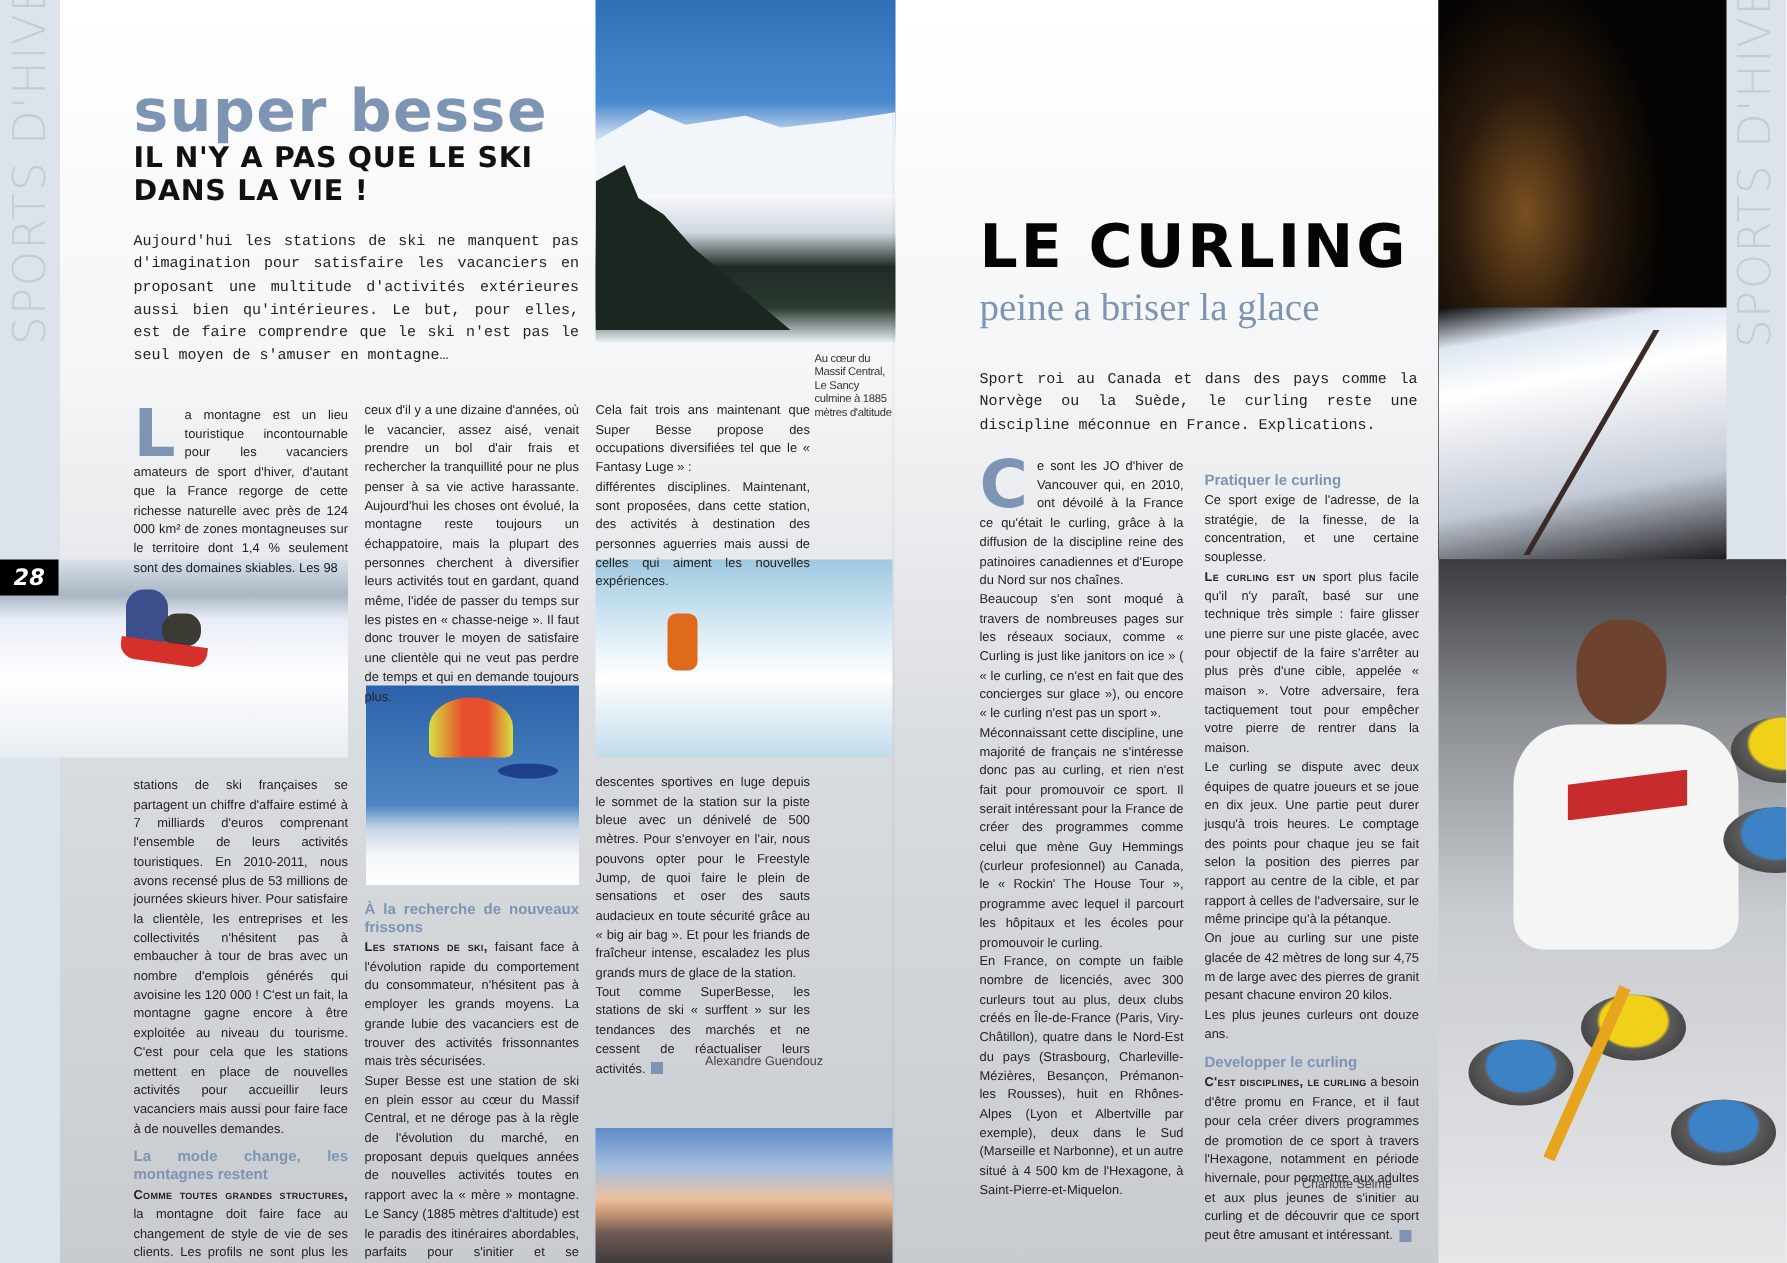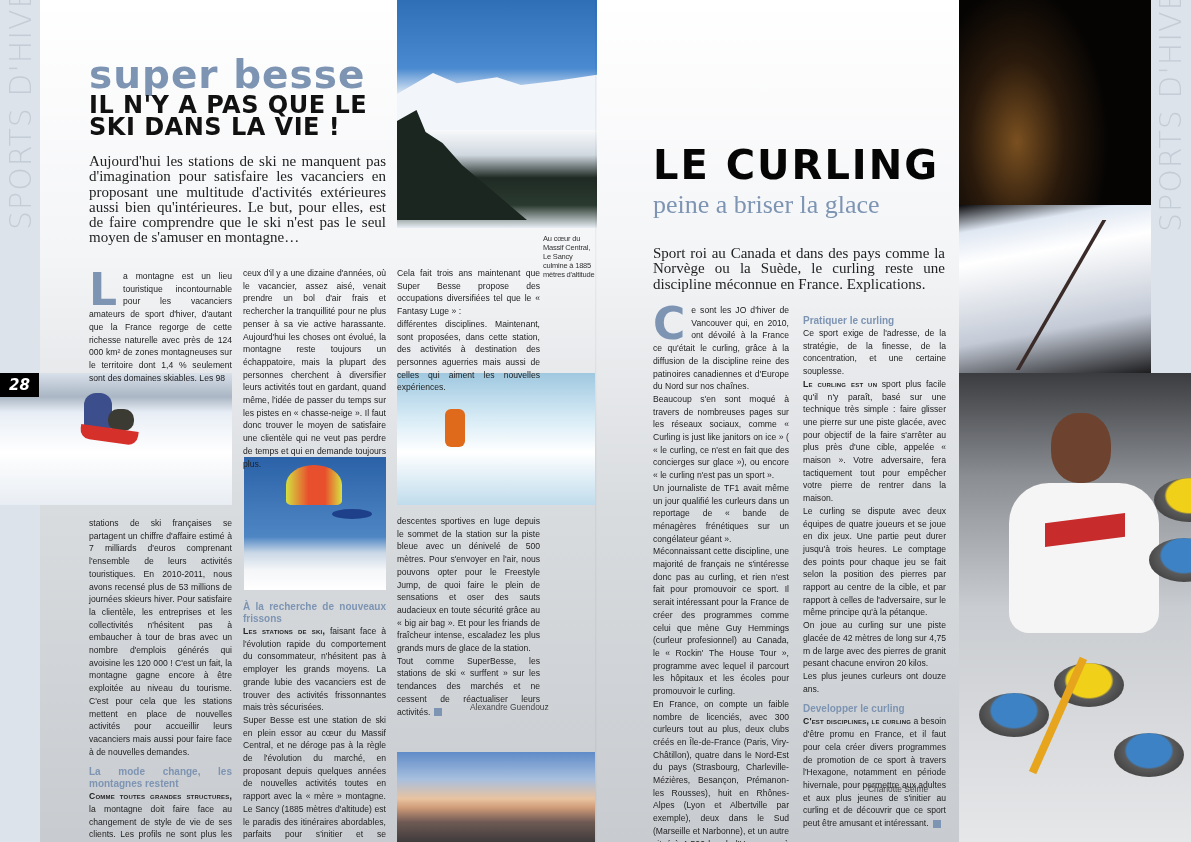--- a/index.html
+++ b/index.html
@@ -38,22 +38,22 @@
 .ph-curling .jacket{position:absolute;left:50px;top:110px;width:150px;height:150px;background:#f5f5f5;border-radius:40px 40px 20px 20px}
 .ph-curling .jacket::before{content:"";position:absolute;left:36px;top:30px;width:80px;height:34px;background:#c72b2b;clip-path:polygon(0 30%,100% 0,100% 70%,0 100%)}
 .ph-curling .head{position:absolute;left:92px;top:40px;width:60px;height:70px;background:#6d4330;border-radius:45%}
 .ph-curling .stone{position:absolute;width:70px;height:44px;border-radius:50%;background:radial-gradient(ellipse at 50% 40%,#3c82c4 0%,#3c82c4 45%,#5a5a5a 50%,#303030 100%)}
 .ph-curling .stone.y{background:radial-gradient(ellipse at 50% 40%,#f1d01a 0%,#f1d01a 45%,#5a5a5a 50%,#303030 100%)}
 .ph-curling .broom{position:absolute;left:95px;top:280px;width:8px;height:125px;background:#e7a41d;transform:rotate(24deg)}
 .pagenum{position:absolute;top:373px;width:39px;height:24px;background:#000;color:#fff;font-family:"DejaVu Sans",sans-serif;font-weight:bold;font-style:italic;font-size:15px;text-align:center;line-height:24px}
 .pagenum.left{left:0}
 .pagenum.right{left:1152px}
 .t-superbesse{position:absolute;left:89px;top:52px;font-family:"DejaVu Sans",sans-serif;font-weight:700;color:#7d94b3;font-size:39px;letter-spacing:1px;text-transform:lowercase}
-.t-sub{position:absolute;left:89px;top:94px;font-family:"DejaVu Sans",sans-serif;font-weight:bold;font-size:24px;line-height:22px;color:#111;text-transform:uppercase;width:300px;letter-spacing:.5px}
-.lead{position:absolute;font-family:Liberation Serif, serif;font-size:15px;line-height:15.3px;color:#222;text-align:justify}
+.t-sub{position:absolute;left:89px;top:94px;font-family:"DejaVu Sans",sans-serif;font-weight:bold;font-size:19px;line-height:22px;color:#111;text-transform:uppercase;width:300px;letter-spacing:.5px}
+.lead{position:absolute;font-family:Liberation Mono, monospace;font-size:10px;line-height:15.3px;color:#222;text-align:justify}
 .lead-left{left:89px;top:154px;width:297px}
 .t-curling{position:absolute;left:653px;top:142px;font-family:"DejaVu Sans",sans-serif;font-weight:bold;font-size:40px;letter-spacing:2px;color:#050505;text-transform:uppercase}
 .t-curling-sub{position:absolute;left:653px;top:190px;font-family:Liberation Serif, serif;font-size:26px;color:#7d94b3}
 .lead-right{left:653px;top:246px;width:292px}
 .col{position:absolute;font-family:"Liberation Sans",sans-serif;font-size:8.6px;line-height:12.7px;color:#222;text-align:justify;hyphens:auto}
 .col p{margin:0}
 .col .sc{font-variant:small-caps;font-weight:bold;letter-spacing:.2px}
 .col h4{font-family:"Liberation Sans",sans-serif;font-size:10px;line-height:12px;color:#7d94b3;font-weight:bold;margin-top:8px}
 .dropcap{float:left;font-family:"DejaVu Sans",sans-serif;font-weight:bold;font-size:44px;line-height:36px;color:#7d94b3;margin:2px 6px 0 0}
 .caption{position:absolute;left:543px;top:234px;width:52px;font-family:"Liberation Sans",sans-serif;font-size:7.5px;line-height:9px;color:#333;letter-spacing:-.2px}
@@ -150,21 +150,20 @@
     <div class="broom"></div>
   </div>
 
   <div class="t-curling">Le curling</div>
   <div class="t-curling-sub">peine a briser la glace</div>
   <div class="lead lead-right">Sport roi au Canada et dans des pays comme la Norvège ou la Suède, le curling reste une discipline méconnue en France. Explications.</div>
 
   <div class="col" style="left:653px;top:304px;width:136px">
     <p><span class="dropcap">C</span><span>e sont les JO d'hiver de Vancouver qui, en 2010, ont dévoilé à la France ce qu'était le curling, grâce à la diffusion de la discipline reine des patinoires canadiennes et d'Europe du Nord sur nos chaînes.</span></p>
     <p>Beaucoup s'en sont moqué à travers de nombreuses pages sur les réseaux sociaux, comme « Curling is just like janitors on ice » ( « le curling, ce n'est en fait que des concierges sur glace »), ou encore « le curling n'est pas un sport ».</p>
-    <p>Un journaliste de TF1 avait même un jour qualifié les curleurs dans un reportage de « bande de ménagères frénétiques sur un congélateur géant ».</p>
     <p>Méconnaissant cette discipline, une majorité de français ne s'intéresse donc pas au curling, et rien n'est fait pour promouvoir ce sport. Il serait intéressant pour la France de créer des programmes comme celui que mène Guy Hemmings (curleur profesionnel) au Canada, le « Rockin' The House Tour », programme avec lequel il parcourt les hôpitaux et les écoles pour promouvoir le curling.</p>
     <p>En France, on compte un faible nombre de licenciés, avec 300 curleurs tout au plus, deux clubs créés en Île-de-France (Paris, Viry-Châtillon), quatre dans le Nord-Est du pays (Strasbourg, Charleville-Mézières, Besançon, Prémanon-les Rousses), huit en Rhônes-Alpes (Lyon et Albertville par exemple), deux dans le Sud (Marseille et Narbonne), et un autre situé à 4 500 km de l'Hexagone, à Saint-Pierre-et-Miquelon.</p>
 
   </div>
 
   <div class="col" style="left:803px;top:303px;width:143px">
     <h4 style="margin-top:12px">Pratiquer le curling</h4>
     <p>Ce sport exige de l'adresse, de la stratégie, de la finesse, de la concentration, et une certaine souplesse.</p>
     <p><span class="sc">Le curling est un</span><span> sport plus facile qu'il n'y paraît, basé sur une technique très simple : faire glisser une pierre sur une piste glacée, avec pour objectif de la faire s'arrêter au plus près d'une cible, appelée « maison ». Votre adversaire, fera tactiquement tout pour empêcher votre pierre de rentrer dans la maison.</span></p>
     <p>Le curling se dispute avec deux équipes de quatre joueurs et se joue en dix jeux. Une partie peut durer jusqu'à trois heures. Le comptage des points pour chaque jeu se fait selon la position des pierres par rapport au centre de la cible, et par rapport à celles de l'adversaire, sur le même principe qu'à la pétanque.</p>

